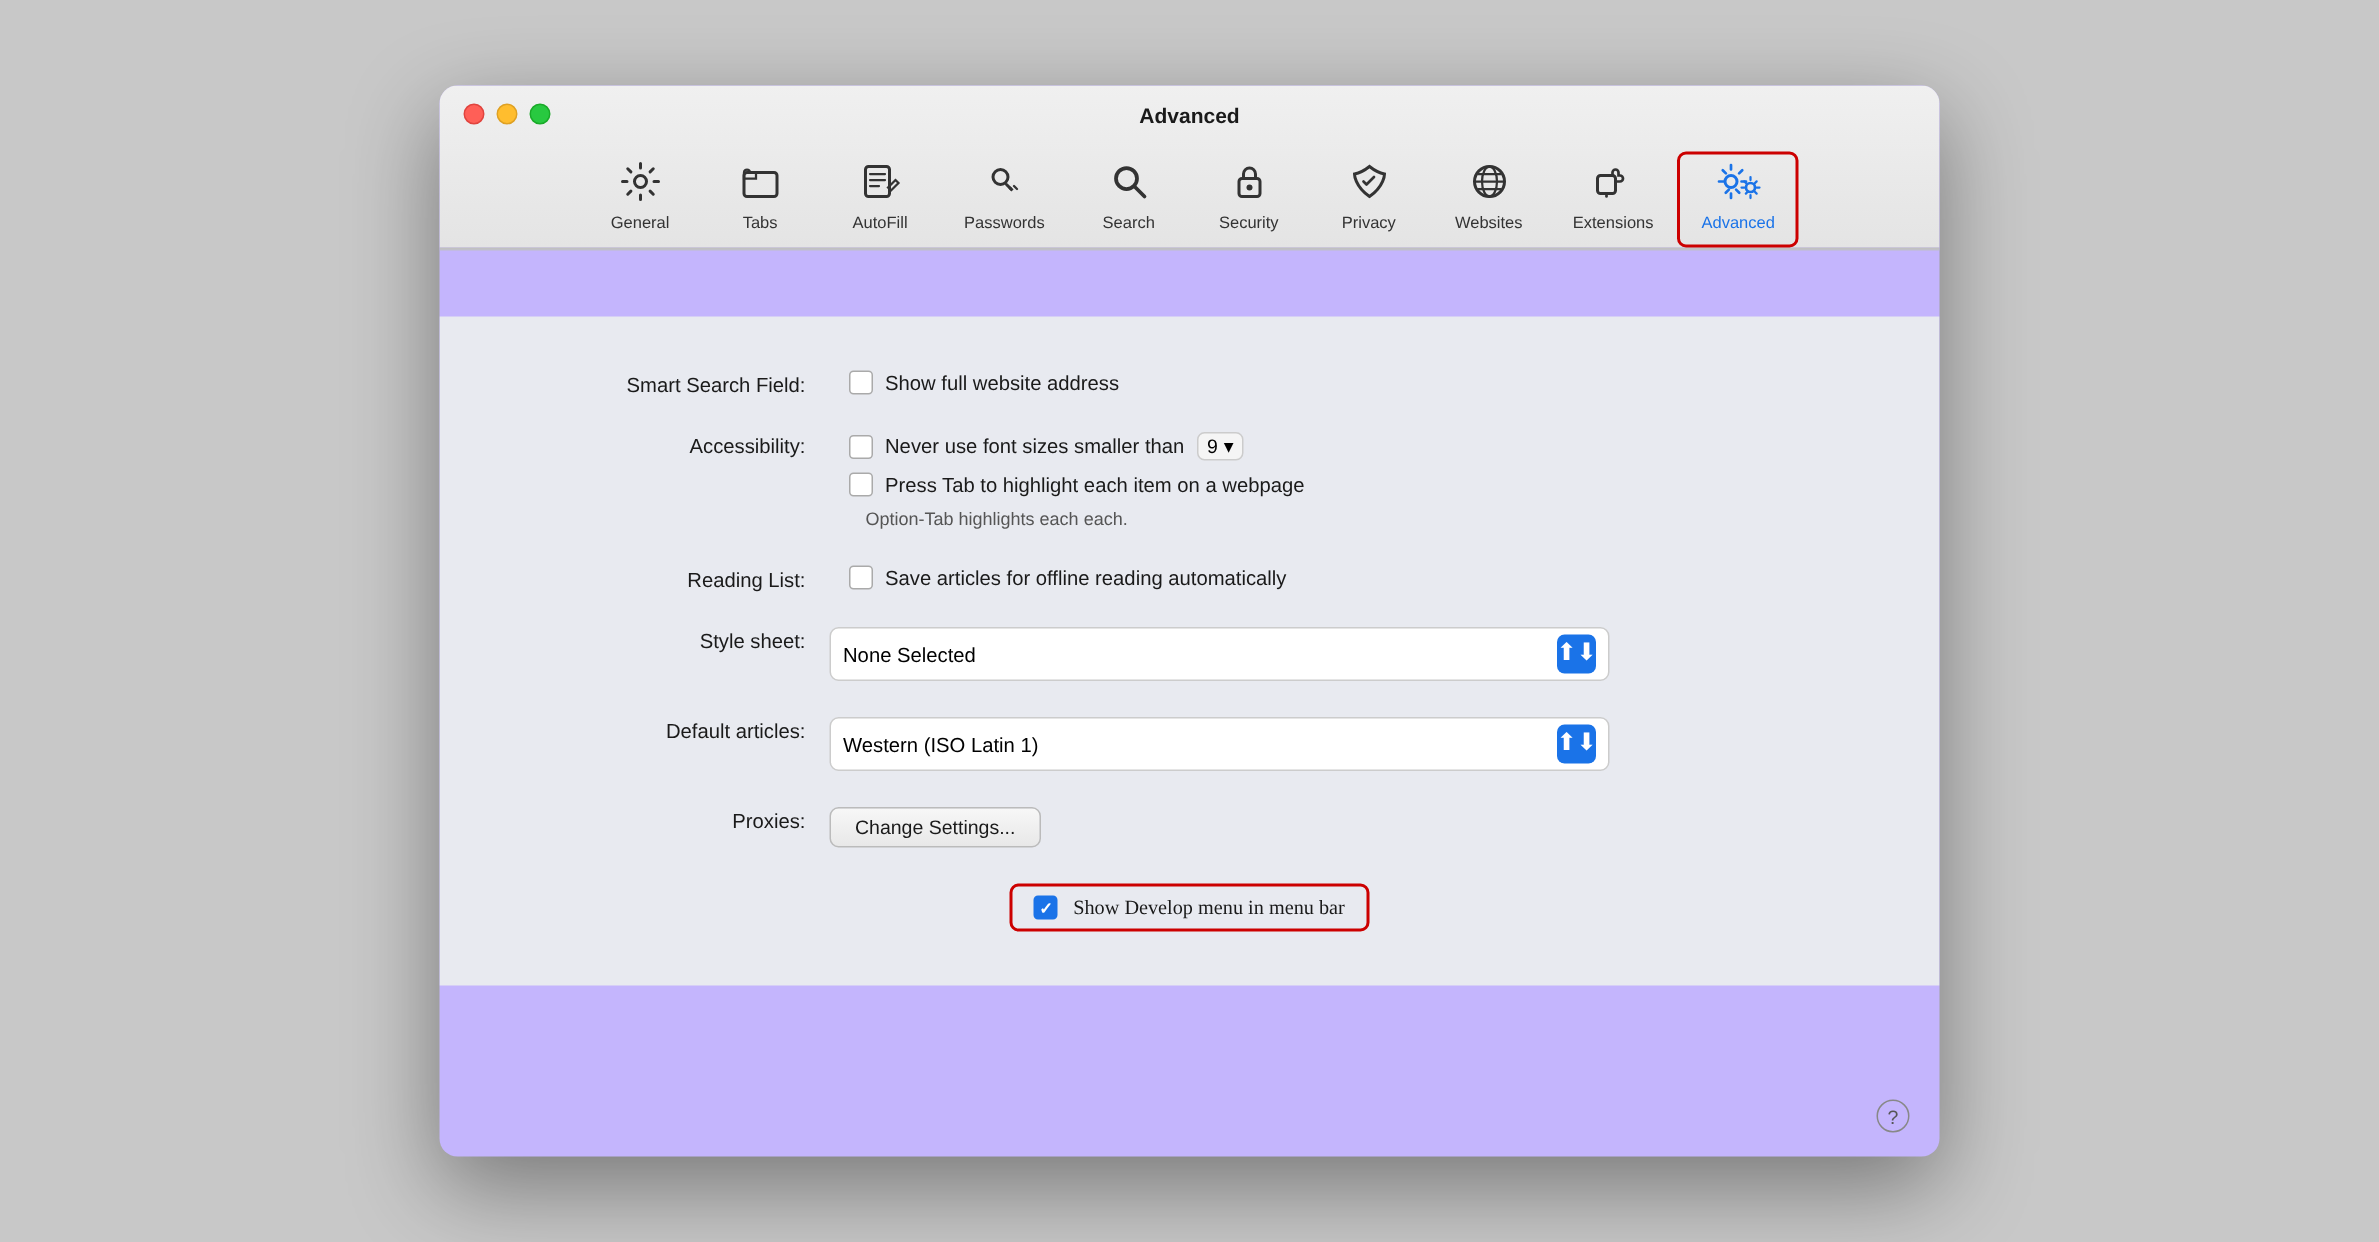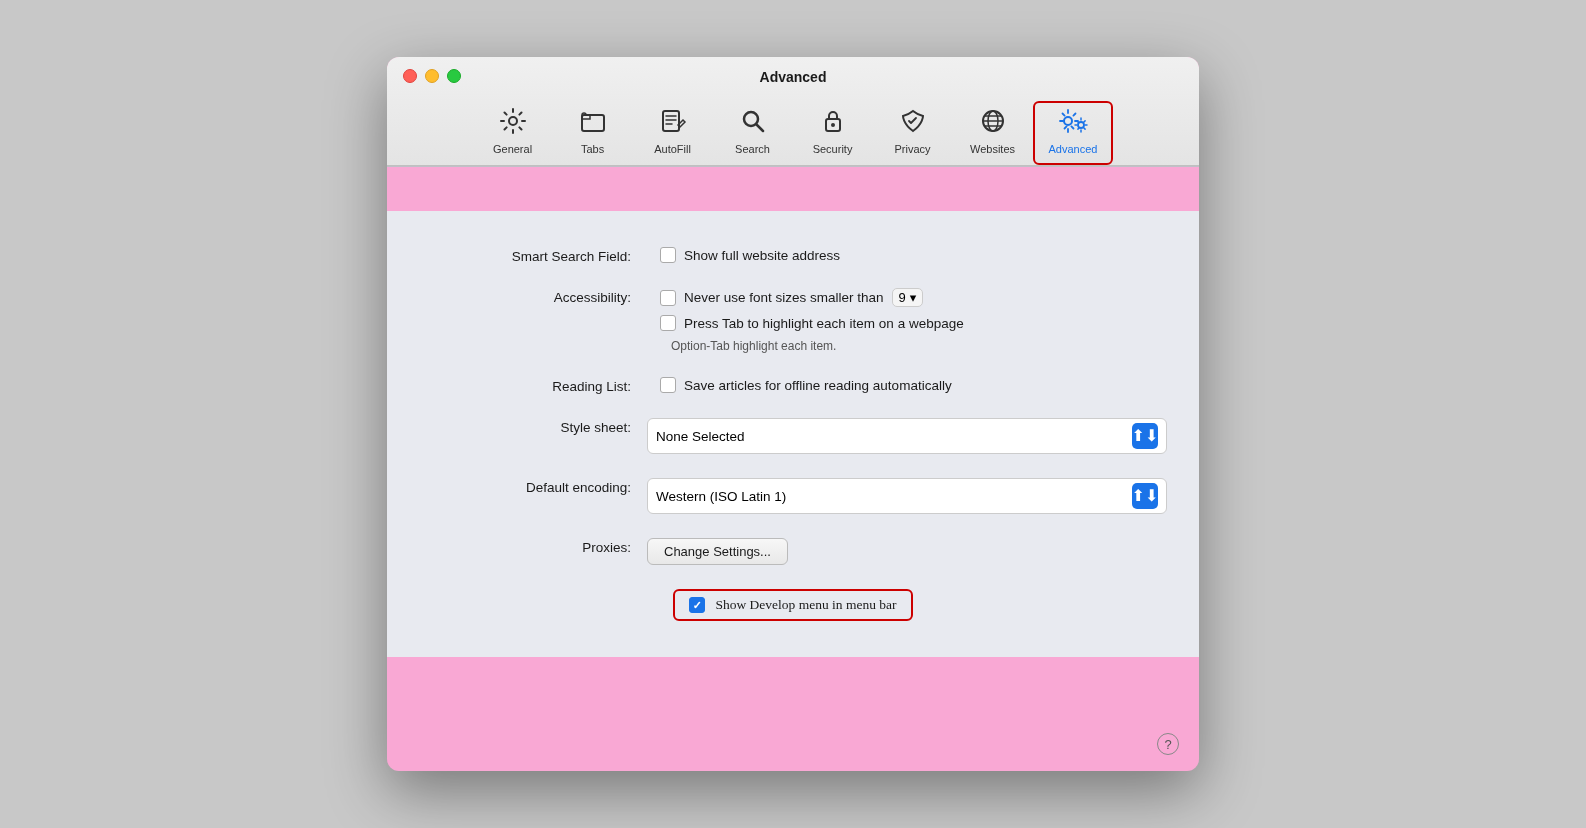--- a/index.html
+++ b/index.html
@@ -7,22 +7,22 @@
     body {
       background: #c8c8c8;
       display: flex;
       align-items: center;
       justify-content: center;
       height: 100vh;
       font-family: -apple-system, BlinkMacSystemFont, "San Francisco", "Helvetica Neue", sans-serif;
     }
 
     .window {
-      width: 812px;
-      background: #f9a8d4;
+      width: 1000px;
+      background: #c4b5fd;
       border-radius: 12px;
       box-shadow: 0 20px 60px rgba(0,0,0,0.4);
       overflow: hidden;
     }
 
     .titlebar {
       background: linear-gradient(to bottom, #f0f0f0, #e4e4e4);
       padding: 12px 16px 0;
       border-bottom: 1px solid #c0c0c0;
       position: relative;
@@ -302,20 +302,31 @@
             <rect x="4" y="4" width="16" height="20" rx="2" stroke="#333" stroke-width="2" fill="none"></rect>
             <line x1="7" y1="9" x2="17" y2="9" stroke="#333" stroke-width="1.5" stroke-linecap="round"></line>
             <line x1="7" y1="13" x2="17" y2="13" stroke="#333" stroke-width="1.5" stroke-linecap="round"></line>
             <line x1="7" y1="17" x2="13" y2="17" stroke="#333" stroke-width="1.5" stroke-linecap="round"></line>
             <path d="M19 18l5-5 2 2-5 5z" stroke="#333" stroke-width="1.5" fill="none"></path>
           </svg>
         </div>
         <span class="tab-label">AutoFill</span>
       </div>
 
+      <div class="tab-item">
+        <div class="tab-icon">
+          <svg width="28" height="28" viewBox="0 0 28 28" fill="none">
+            <circle cx="11" cy="11" r="5" stroke="#333" stroke-width="2" fill="none"></circle>
+            <path d="M15 16l3 3" stroke="#333" stroke-width="2" stroke-linecap="round"></path>
+            <line x1="17" y1="18" x2="19" y2="20" stroke="#333" stroke-width="2"></line>
+            <line x1="20" y1="17" x2="22" y2="19" stroke="#333" stroke-width="1.5" stroke-linecap="round"></line>
+          </svg>
+        </div>
+        <span class="tab-label">Passwords</span>
+      </div>
 
       <div class="tab-item">
         <div class="tab-icon">
           <svg width="28" height="28" viewBox="0 0 28 28" fill="none">
             <circle cx="12" cy="12" r="7" stroke="#333" stroke-width="2.5" fill="none"></circle>
             <line x1="17.5" y1="17.5" x2="24" y2="24" stroke="#333" stroke-width="2.5" stroke-linecap="round"></line>
           </svg>
         </div>
         <span class="tab-label">Search</span>
       </div>
@@ -347,20 +358,30 @@
             <circle cx="14" cy="14" r="10" stroke="#333" stroke-width="2" fill="none"></circle>
             <ellipse cx="14" cy="14" rx="5" ry="10" stroke="#333" stroke-width="1.5" fill="none"></ellipse>
             <line x1="4" y1="14" x2="24" y2="14" stroke="#333" stroke-width="1.5"></line>
             <line x1="6" y1="9" x2="22" y2="9" stroke="#333" stroke-width="1.5"></line>
             <line x1="6" y1="19" x2="22" y2="19" stroke="#333" stroke-width="1.5"></line>
           </svg>
         </div>
         <span class="tab-label">Websites</span>
       </div>
 
+      <div class="tab-item">
+        <div class="tab-icon">
+          <svg width="28" height="28" viewBox="0 0 28 28" fill="none">
+            <rect x="4" y="10" width="12" height="12" rx="2" stroke="#333" stroke-width="2" fill="none"></rect>
+            <path d="M16 14h3a2 2 0 000-4h-1V8a2 2 0 00-4 0v2h-2" stroke="#333" stroke-width="1.8" fill="none" stroke-linecap="round"></path>
+            <path d="M10 22v2" stroke="#333" stroke-width="1.8" stroke-linecap="round"></path>
+          </svg>
+        </div>
+        <span class="tab-label">Extensions</span>
+      </div>
 
       <div class="tab-item active active-border">
         <div class="tab-icon">
           <svg width="30" height="28" viewBox="0 0 30 28" fill="none">
             <circle cx="10" cy="14" r="4" stroke="#1a73e8" stroke-width="2" fill="none"></circle>
             <path d="M10 3v3M10 22v3M2 14h3M17 14h3M4.5 6.5l2.1 2.1M13.4 19.4l2.1 2.1M17.5 6.5l-2.1 2.1M8.6 19.4l-2.1 2.1" stroke="#1a73e8" stroke-width="1.8" stroke-linecap="round"></path>
             <circle cx="23" cy="18" r="3" stroke="#1a73e8" stroke-width="1.8" fill="none"></circle>
             <path d="M23 11v2M23 23v2M17 18h2M27 18h2M18.9 13.9l1.4 1.4M25.7 20.7l1.4 1.4M27.1 13.9l-1.4 1.4M21.3 20.7l-1.4 1.4" stroke="#1a73e8" stroke-width="1.5" stroke-linecap="round"></path>
           </svg>
         </div>
@@ -391,21 +412,21 @@
             <span class="control-text">Never use font sizes smaller than</span>
             <div class="font-size-picker">
               <span>9</span>
               <span>▾</span>
             </div>
           </div>
           <div class="setting-control-row">
             <div class="checkbox"></div>
             <span class="control-text">Press Tab to highlight each item on a webpage</span>
           </div>
-          <div class="hint-text">Option-Tab highlight each item.</div>
+          <div class="hint-text">Option-Tab highlights each each.</div>
         </div>
       </div>
 
       <div class="setting-row">
         <div class="setting-label">Reading List:</div>
         <div class="setting-control">
           <div class="setting-control-row">
             <div class="checkbox"></div>
             <span class="control-text">Save articles for offline reading automatically</span>
           </div>
@@ -418,21 +439,21 @@
           <div class="select-dropdown">
             <span class="select-text">None Selected</span>
             <div class="select-btn">
               <span style="font-size:16px; line-height:1;">⬆⬇</span>
             </div>
           </div>
         </div>
       </div>
 
       <div class="setting-row">
-        <div class="setting-label">Default encoding:</div>
+        <div class="setting-label">Default articles:</div>
         <div class="setting-control">
           <div class="select-dropdown">
             <span class="select-text">Western (ISO Latin 1)</span>
             <div class="select-btn">
               <span style="font-size:16px; line-height:1;">⬆⬇</span>
             </div>
           </div>
         </div>
       </div>
 

